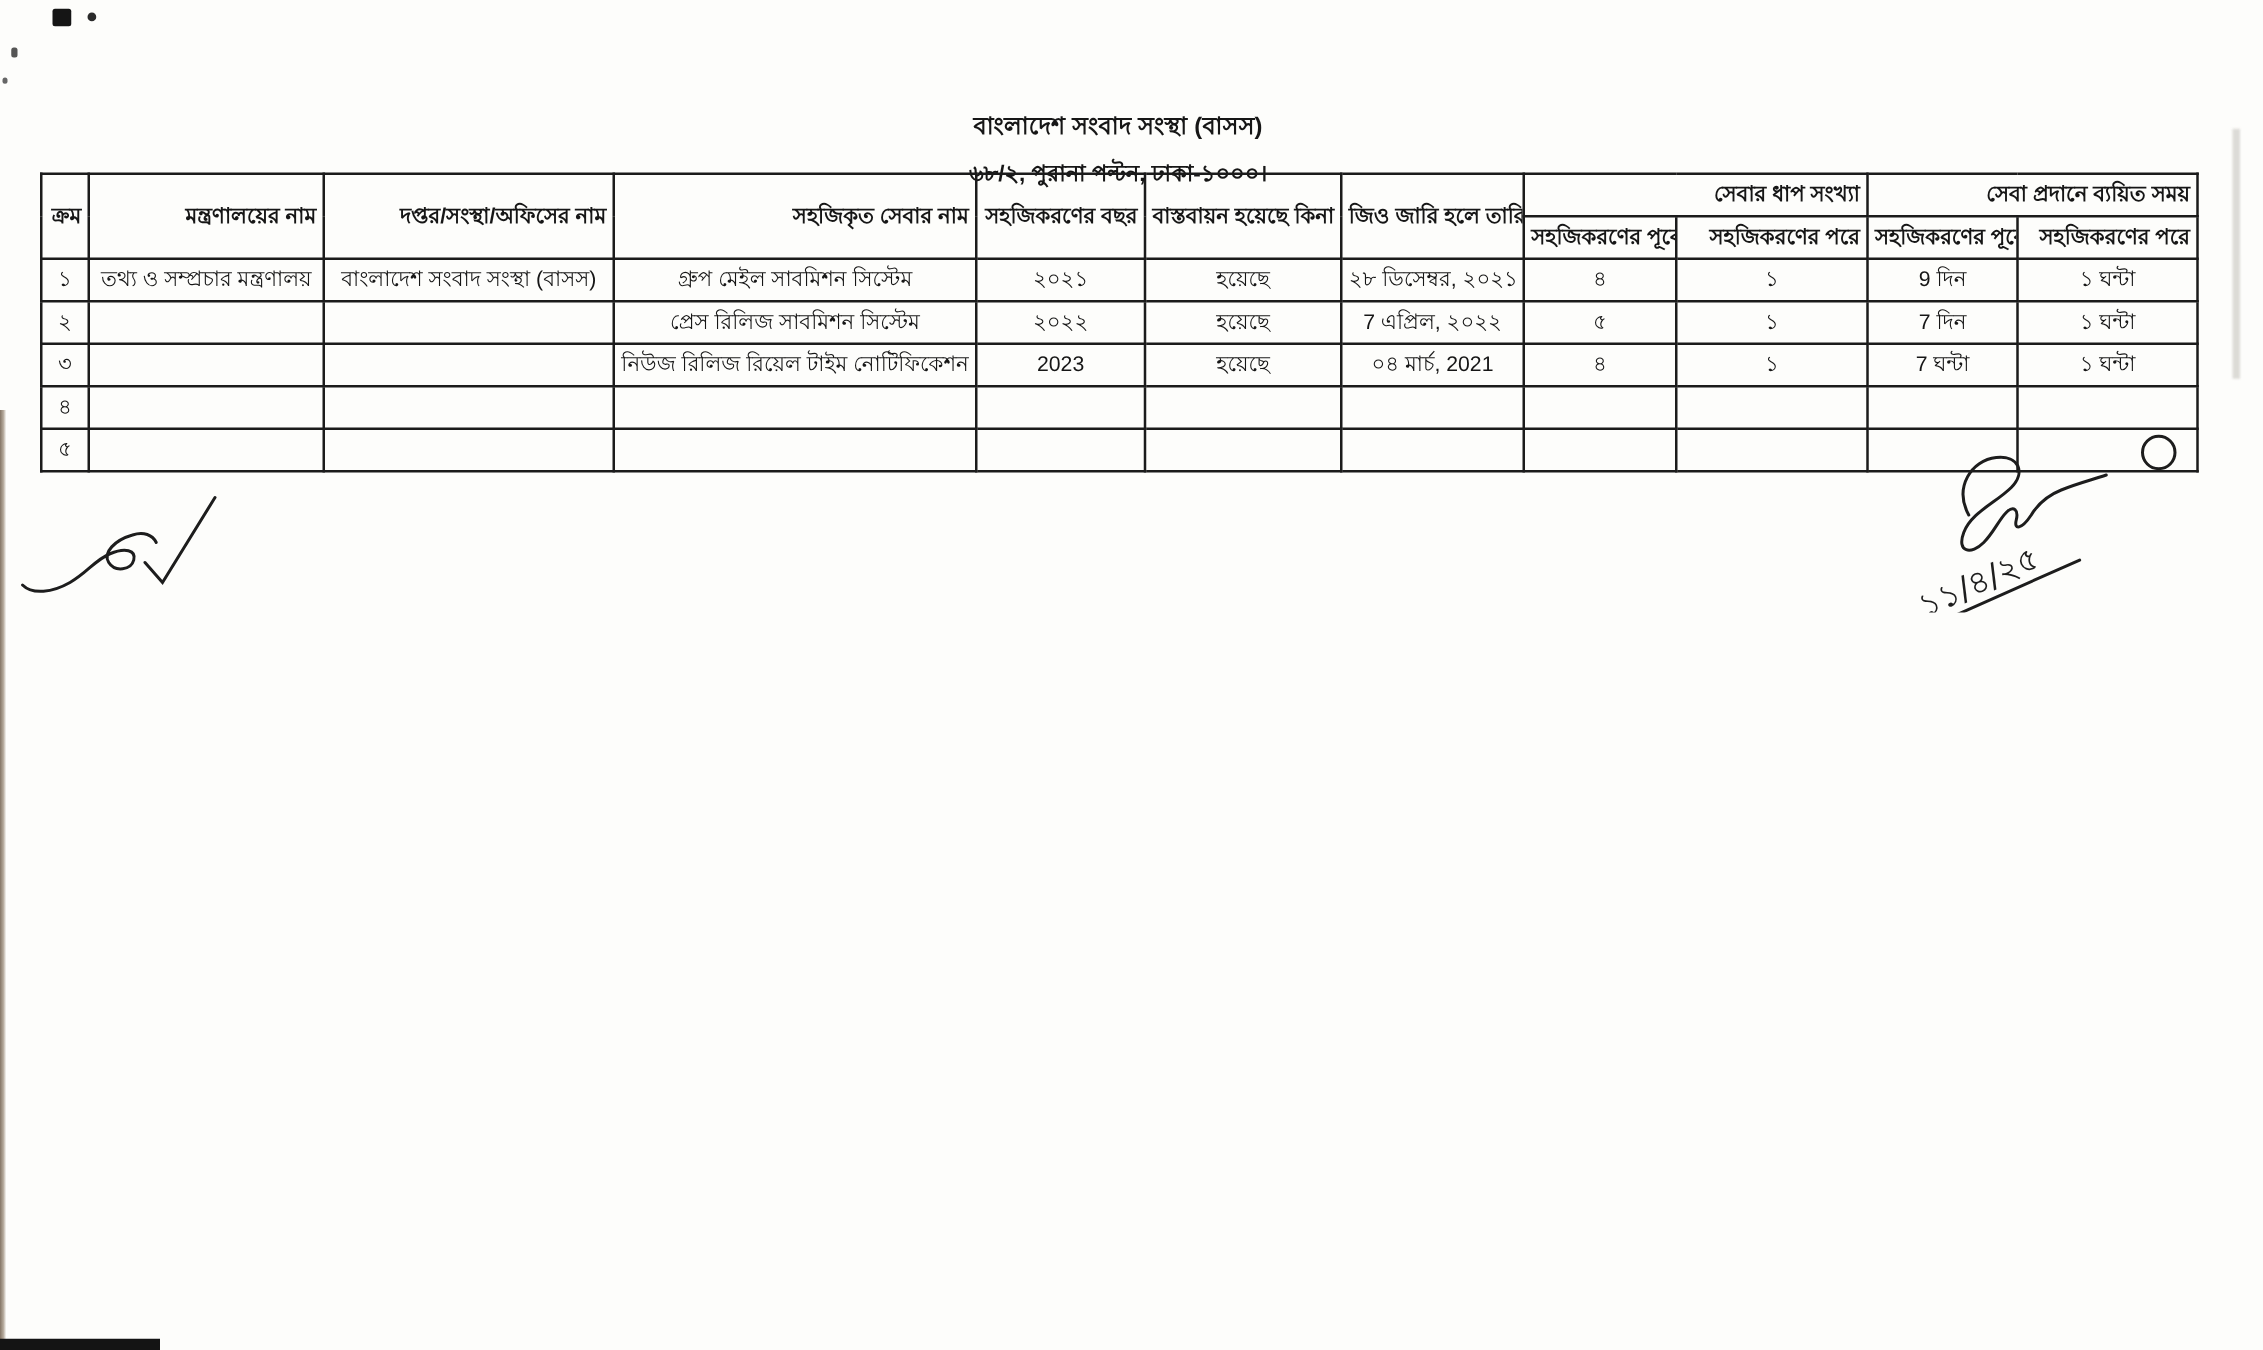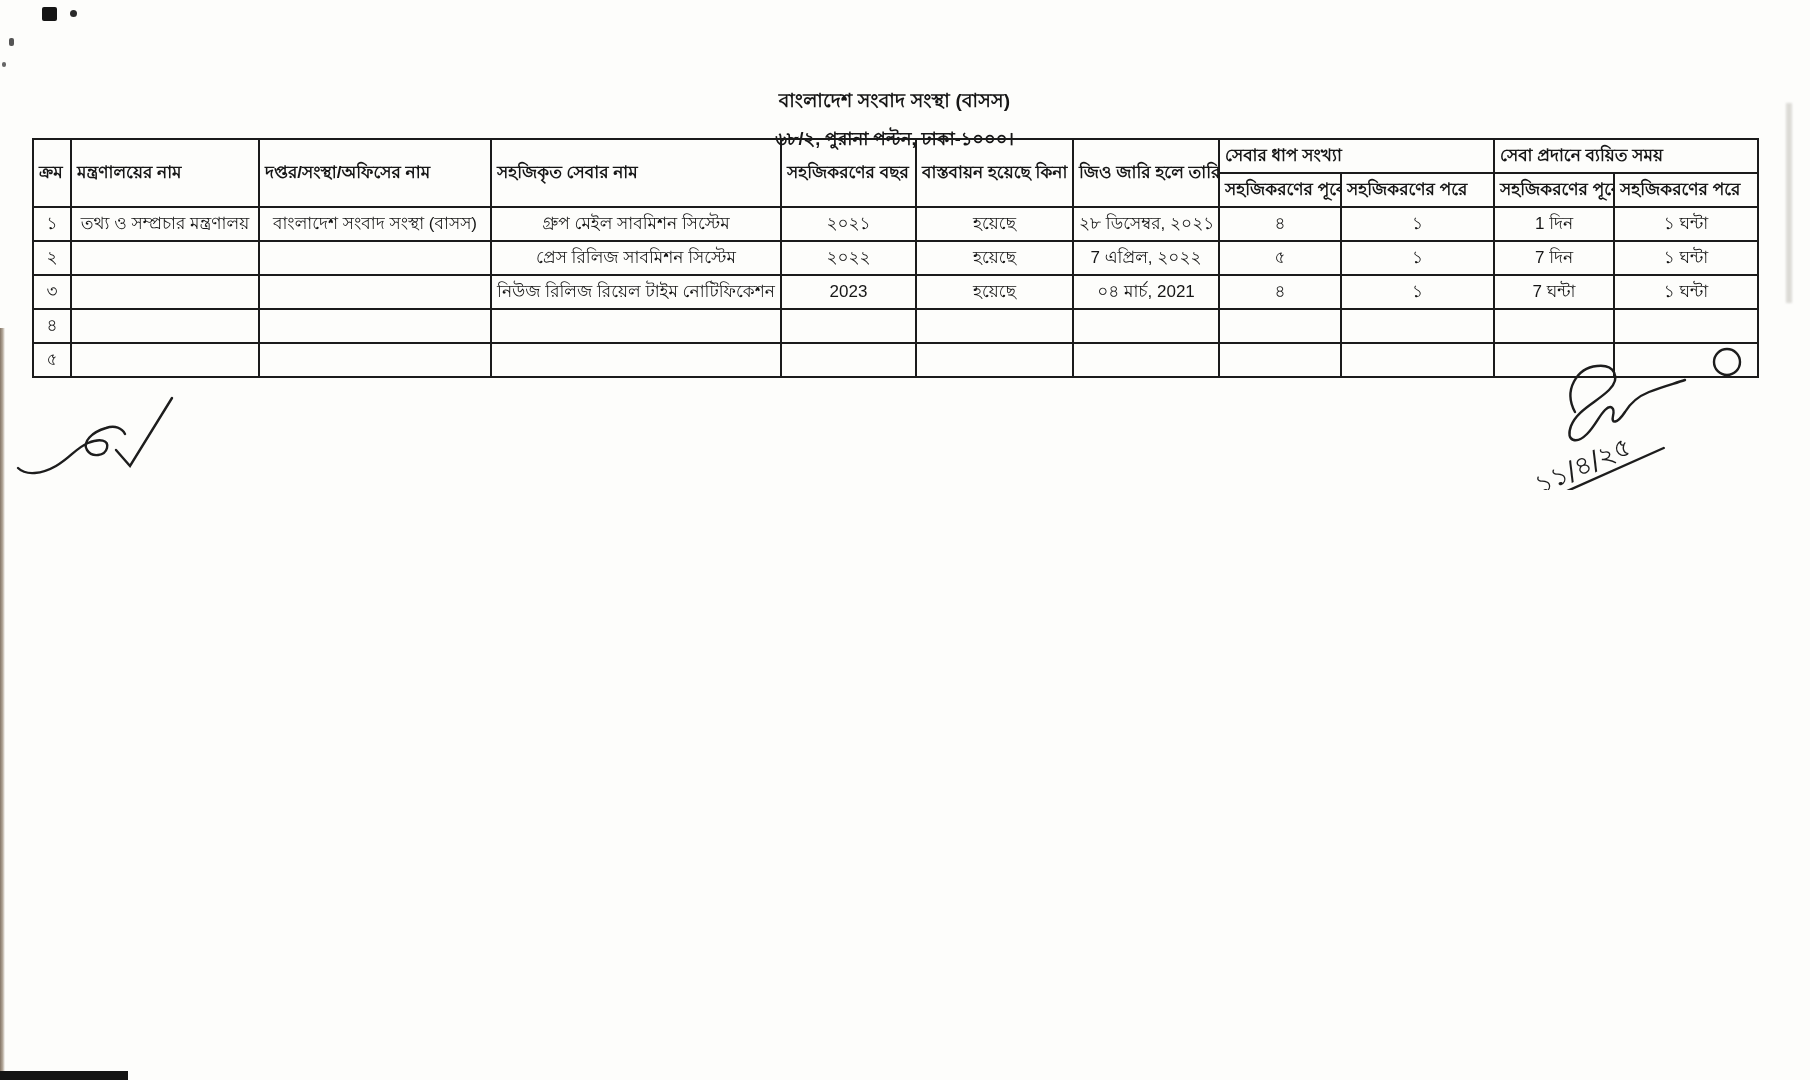--- a/index.html
+++ b/index.html
@@ -39,21 +39,21 @@
     position:absolute; left:32px; top:138px; width:1725px;
     border-collapse:collapse; table-layout:fixed;
     font-size:17px;
   }
   .doc-table th, .doc-table td {
     border:2px solid #1b1b1b;
     padding:2px 5px;
     overflow:hidden;
     white-space:nowrap;
   }
-  .doc-table th { font-weight:bold; text-align:left; vertical-align:middle; }
+  .doc-table th { font-weight:bold; text-align:right; vertical-align:middle; }
   .doc-table thead tr:nth-child(1) th { height:31px; }
   .doc-table thead tr:nth-child(2) th { height:30px;margin-left:39px; }
   .doc-table tbody td { height:28px; }
   .c { text-align:center; }
   .l { text-align:center; }
 
   
   .sig { position:absolute; }
   .sig-left { left:12px; top:388px; }
   .sig-right { left:1515px; top:340px; }
@@ -117,21 +117,21 @@
     <tr>
       <td class="c">১</td>
       <td class="l">তথ্য ও সম্প্রচার মন্ত্রণালয়</td>
       <td class="l">বাংলাদেশ সংবাদ সংস্থা (বাসস)</td>
       <td class="l">গ্রুপ মেইল সাবমিশন সিস্টেম</td>
       <td class="c">২০২১</td>
       <td class="c">হয়েছে</td>
       <td class="l">২৮ ডিসেম্বর, ২০২১</td>
       <td class="c">৪</td>
       <td class="c">১</td>
-      <td class="l">1 দিন</td>
+      <td class="l">9 দিন</td>
       <td class="c">১ ঘন্টা</td>
     </tr>
     <tr>
       <td class="c">২</td>
       <td class="l"></td>
       <td class="l"></td>
       <td class="l">প্রেস রিলিজ সাবমিশন সিস্টেম</td>
       <td class="c">২০২২</td>
       <td class="c">হয়েছে</td>
       <td class="l">7 এপ্রিল, ২০২২</td>

